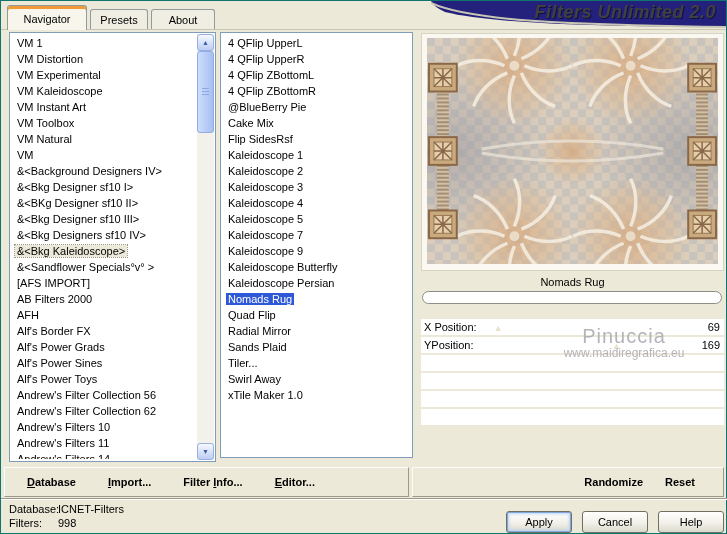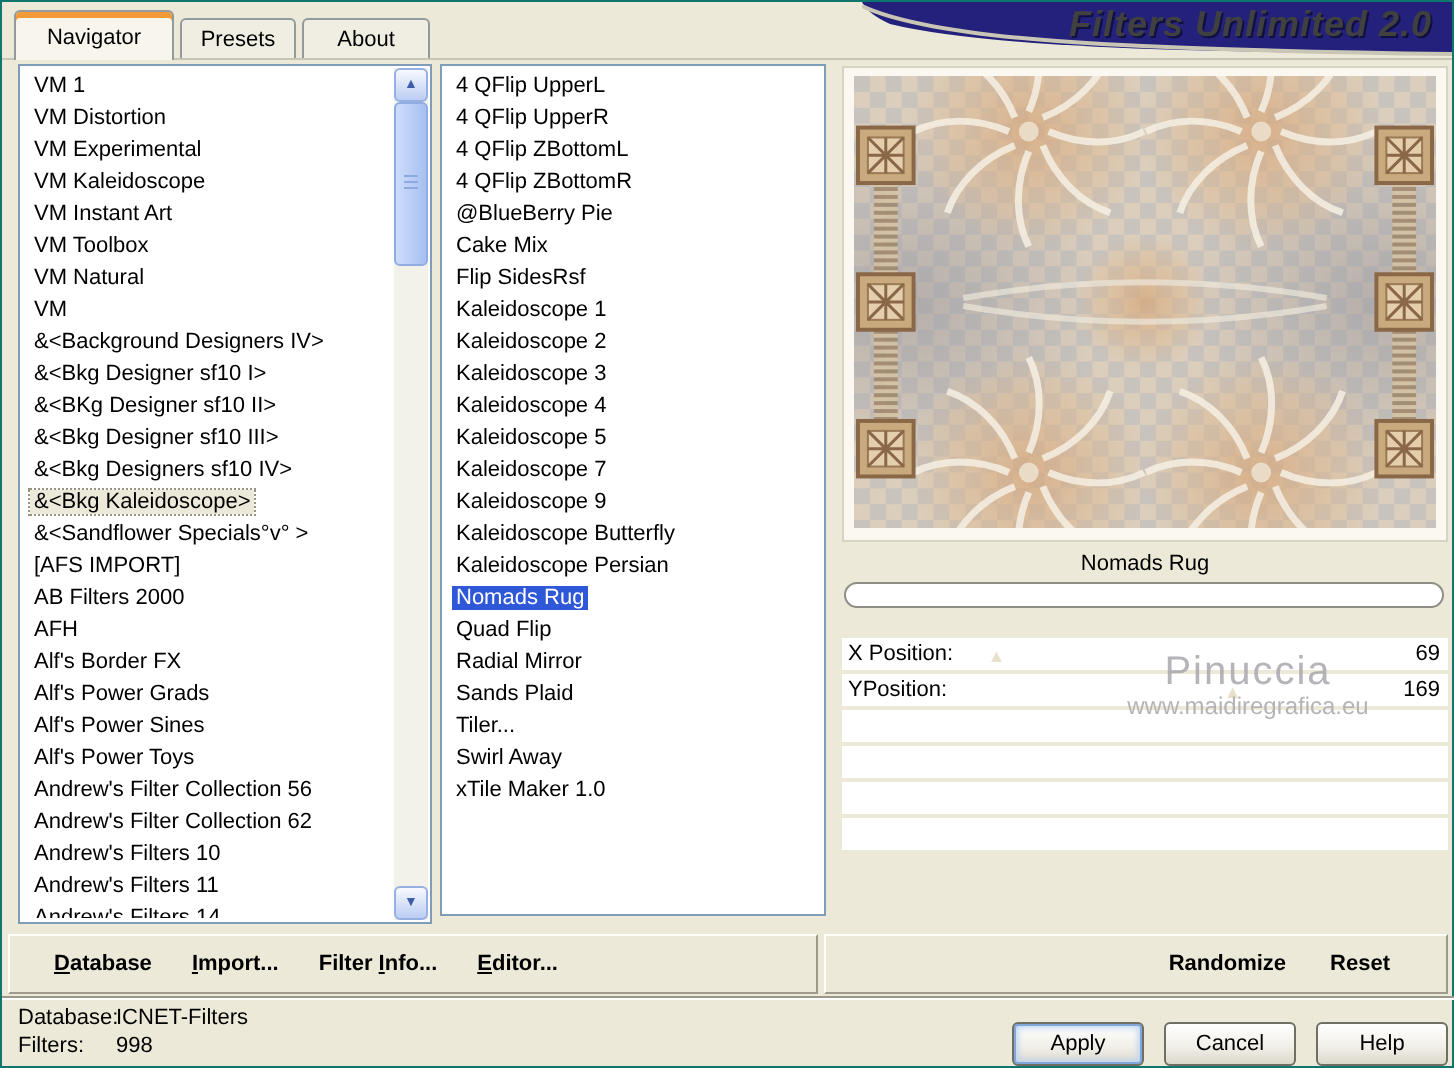--- a/index.html
+++ b/index.html
@@ -62,21 +62,21 @@
   .pvalue{position:absolute;right:4px;}
   .marker{position:absolute;top:1px;font-size:9px;color:#E7E1CB;}
   .watermark{position:absolute;left:528px;top:324px;width:190px;text-align:center;
     color:#AEACB2;opacity:.9;pointer-events:none;z-index:5;}
   .wm1{font-size:20px;font-weight:normal;letter-spacing:1px;line-height:22px;}
   .wm2{font-size:12px;line-height:13px;}
 
   
   .menubar{position:absolute;top:466px;height:30px;background:#ECE9D8;box-sizing:border-box;
     border:1px solid;border-color:#FDFCF7 #9D9A8B #9D9A8B #FDFCF7;display:flex;align-items:center;}
-  .mb-left{left:3px;width:405px;padding-left:22px;gap:20px;}
+  .mb-left{left:3px;width:405px;padding-left:22px;gap:32px;}
   .mb-right{left:411px;width:312px;justify-content:flex-end;gap:22px;padding-right:28px;}
   .menu-item{font-weight:bold;white-space:nowrap;}
 
   
   .groove{position:absolute;top:497px;left:0;width:727px;height:2px;
     border-top:1px solid #9B9889;border-bottom:1px solid #FFFFFF;box-sizing:border-box;}
   .stat{position:absolute;line-height:13px;}
   .s-dbl{left:8px;top:502px;}   .s-dbv{left:57px;top:502px;}
   .s-ftl{left:8px;top:516px;}   .s-ftv{left:57px;top:516px;}
   .dialog-buttons{position:absolute;left:505px;top:510px;display:flex;gap:10px;}

